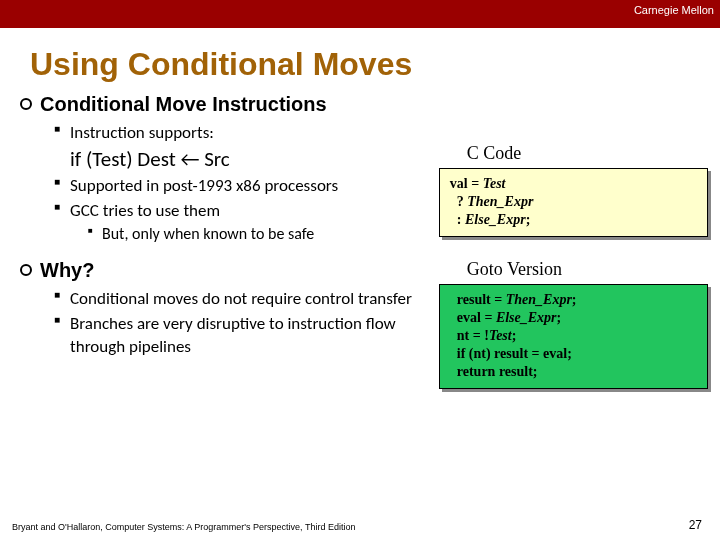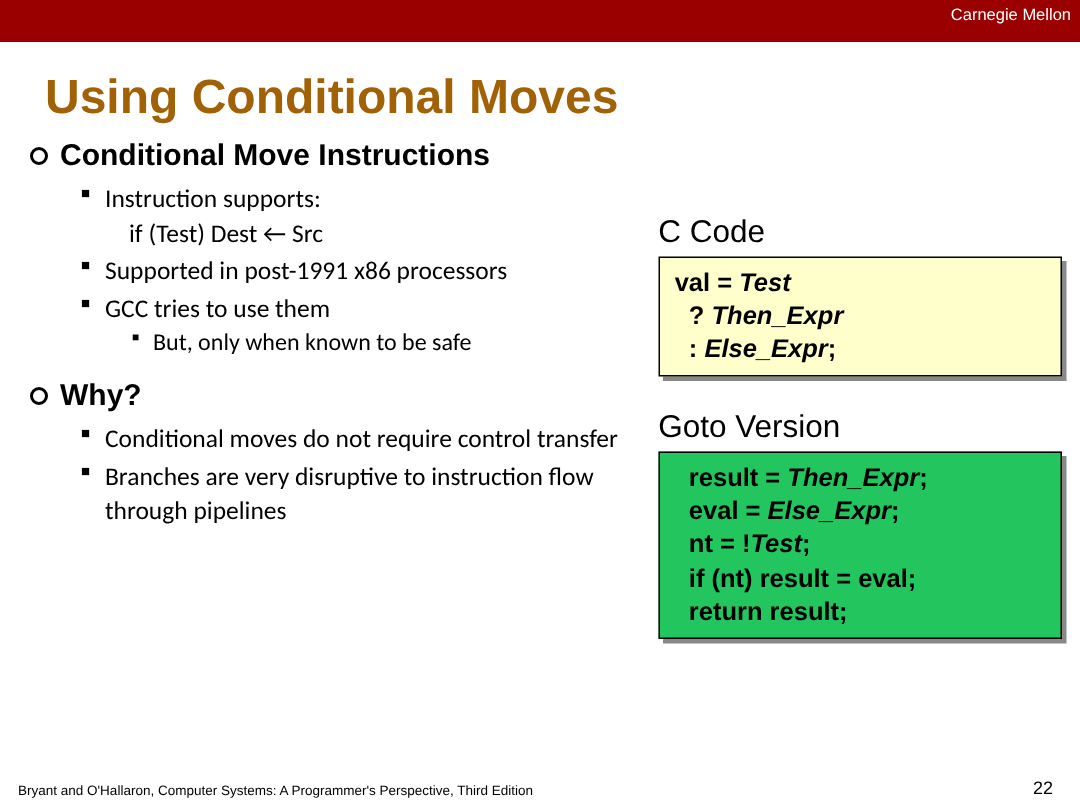--- a/index.html
+++ b/index.html
@@ -72,51 +72,52 @@
   }
   ul.blk > li::before {
     content: "■";
     position: absolute;
     left: 0;
     top: 0;
     font-size: 10px;
     color: #000;
   }
   .indent {
-    margin-left: 16px;
-    font-size: 17px;
+    margin-left: 0;
+    font-size: 21px;
     line-height: 1.35;
   }
   ul.sub {
     list-style: none;
     margin-left: 18px;
   }
   ul.sub > li {
     font-size: 16px;
     position: relative;
     padding-left: 14px;
   }
   ul.sub > li::before {
     content: "■";
     position: absolute;
     left: 0;
     top: 2px;
     font-size: 8px;
   }
   .code-title {
-    font-family: Liberation Sans, sans-serif;
-    font-size: 21px;
+    font-family: Liberation Serif, serif;
+    font-size: 18px;
     margin-bottom: 4px;
+    margin-left: 28px;
   }
   .codebox {
     border: 1px solid #000;
     box-shadow: 3px 3px 0 #888;
     padding: 6px 10px;
-    font-family: Liberation Sans, sans-serif;
-    font-size: 17px;
+    font-family: Liberation Serif, serif;
+    font-size: 14px;
     font-weight: bold;
     line-height: 1.3;
     margin-bottom: 22px;
     white-space: pre;
   }
   .codebox.yellow { background: #ffffcc; }
   .codebox.green  { background: #22c55e; }
   .codebox .it { font-style: italic; }
   .footer {
     position: absolute;
@@ -147,21 +148,21 @@
 
     <div class="sec-head">
       <span class="circle"></span>
       <span class="sec-title">Conditional Move Instructions</span>
     </div>
     <ul class="blk">
       <li>
         <span>Instruction supports:</span>
         <div class="indent">if (Test) Dest ← Src</div>
       </li>
-      <li>Supported in post-1991 x86 processors</li>
+      <li>Supported in post-1993 x86 processors</li>
       <li>
         <span>GCC tries to use them</span>
         <ul class="sub">
           <li>But, only when known to be safe</li>
         </ul>
       </li>
     </ul>
 
     <div class="sec-head">
       <span class="circle"></span>
@@ -183,13 +184,13 @@
     <div class="code-title">Goto Version</div>
     <div class="codebox green"><span>  result = </span><span class="it">Then_Expr</span><span>;</span>
 <span>  eval = </span><span class="it">Else_Expr</span><span>;</span>
 <span>  nt = !</span><span class="it">Test</span><span>;</span>
 <span>  if (nt) result = eval;</span>
 <span>  return result;</span></div>
   </div>
 </div>
 
 <div class="footer">Bryant and O'Hallaron, Computer Systems: A Programmer's Perspective, Third Edition</div>
-<div class="pagenum">22</div>
+<div class="pagenum">27</div>
 
 </body></html>

